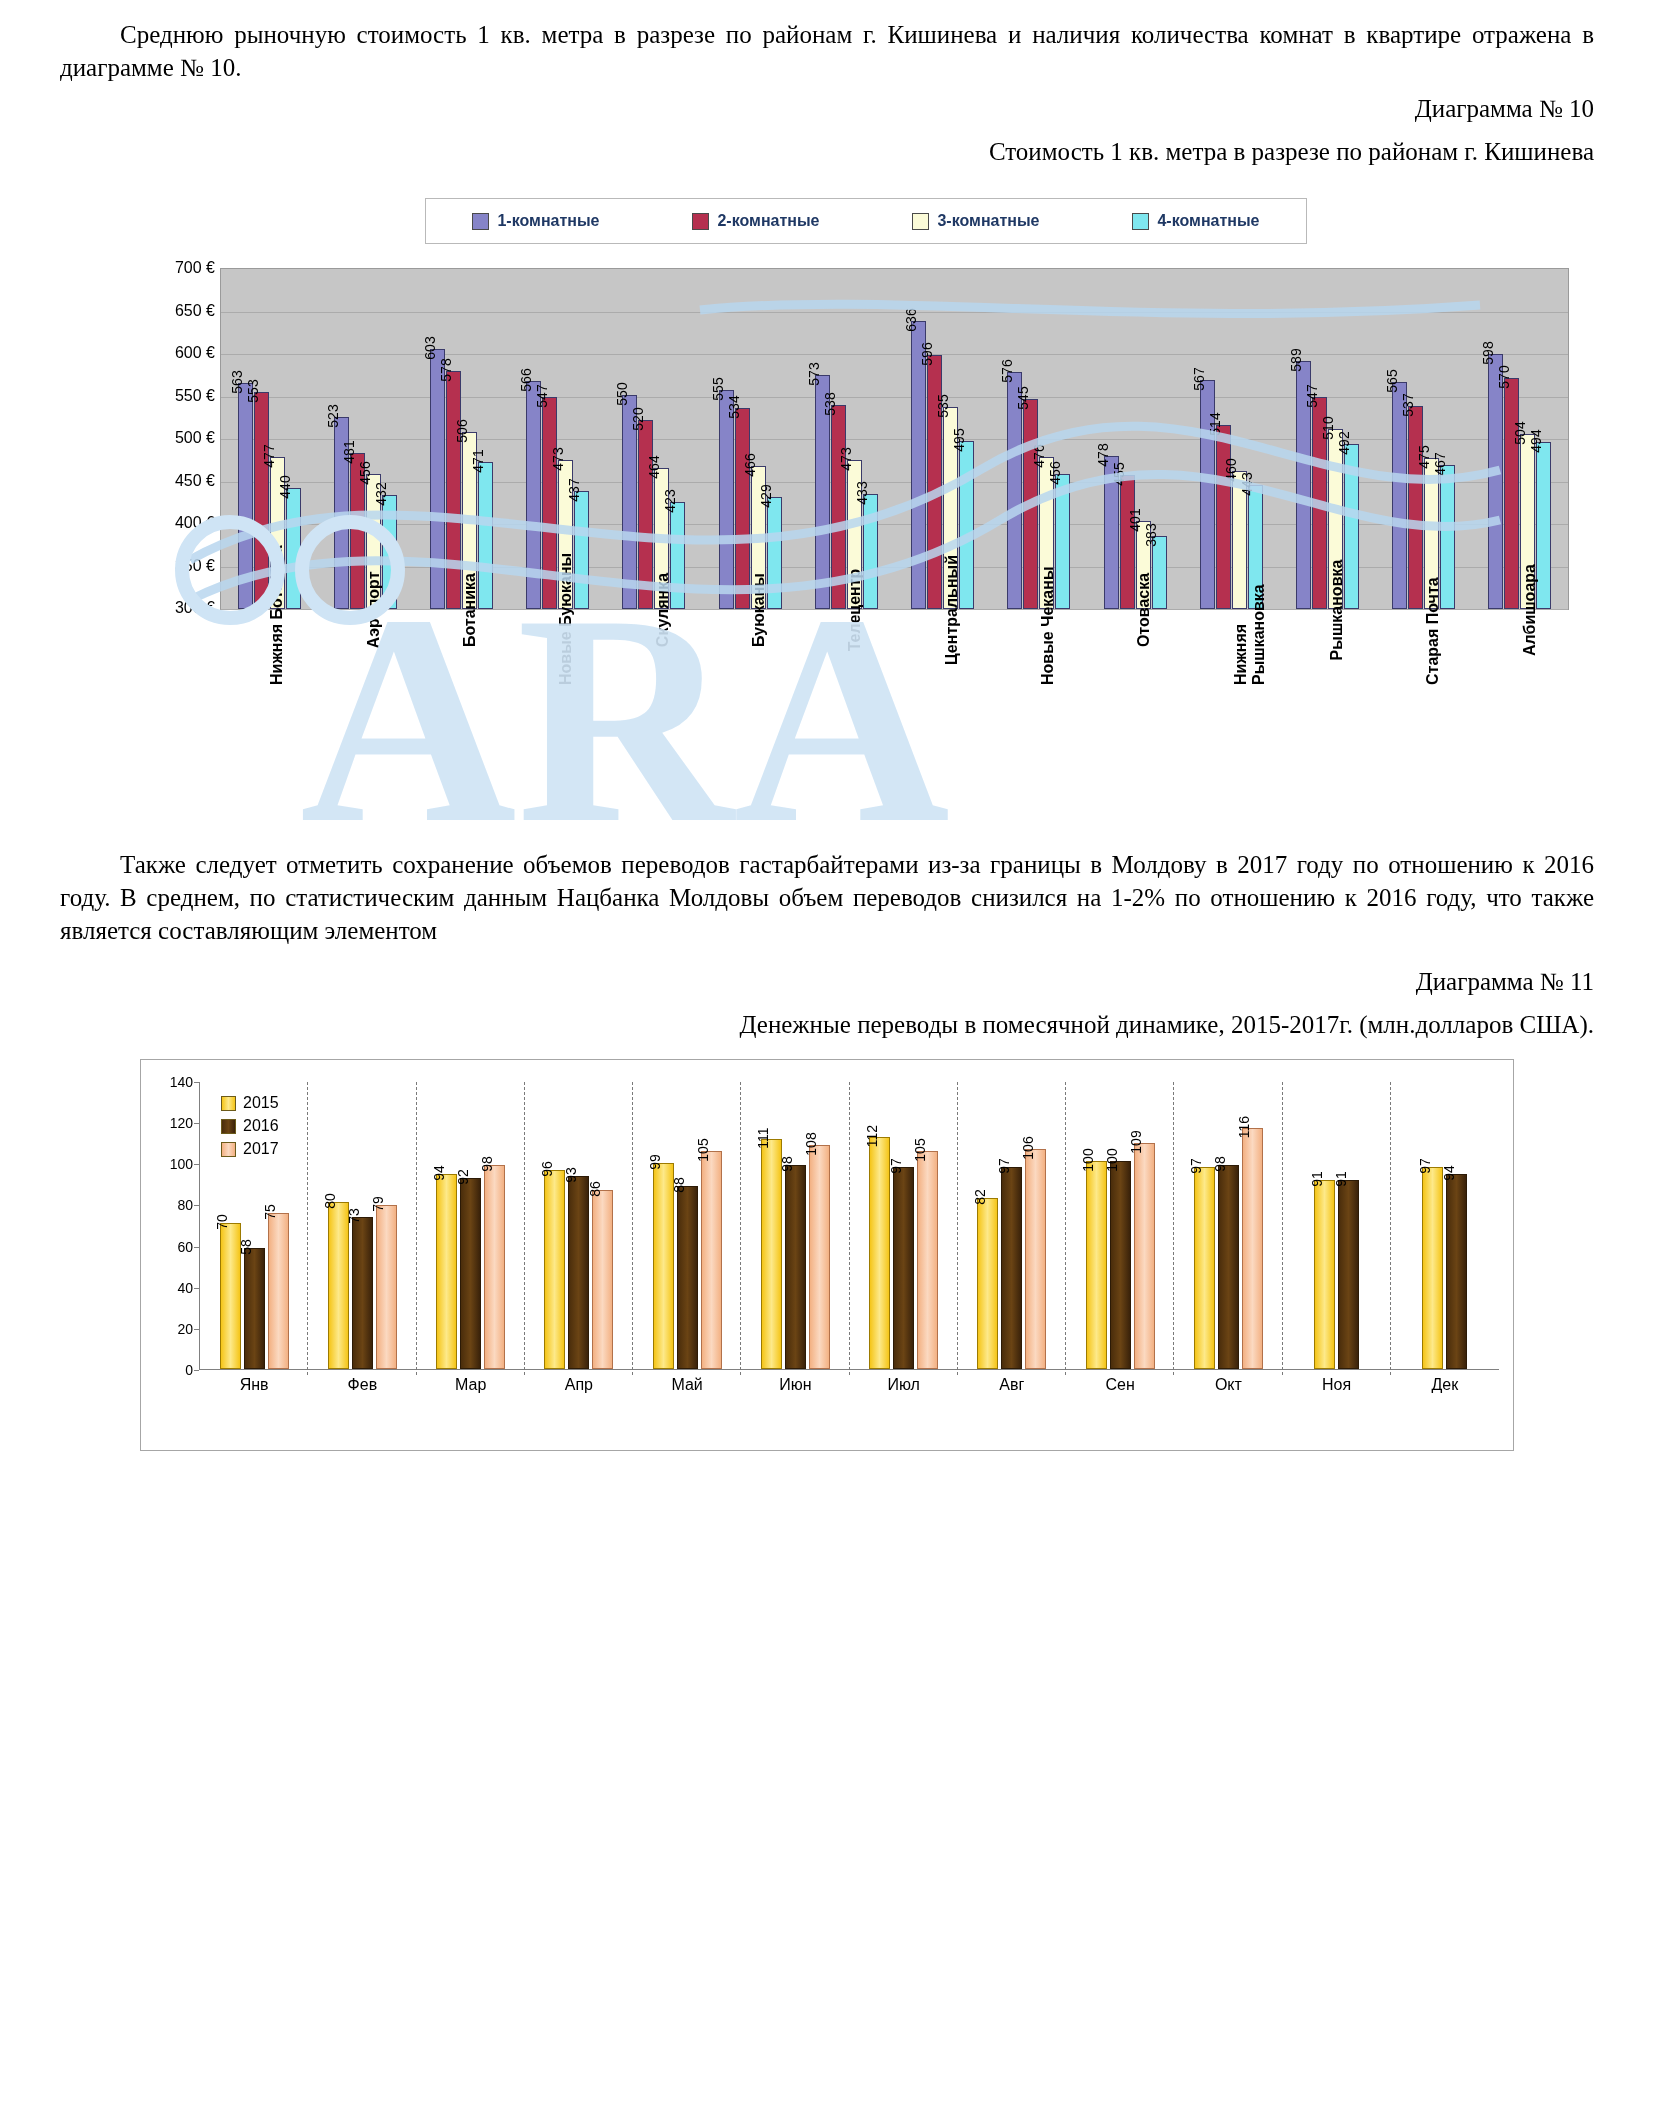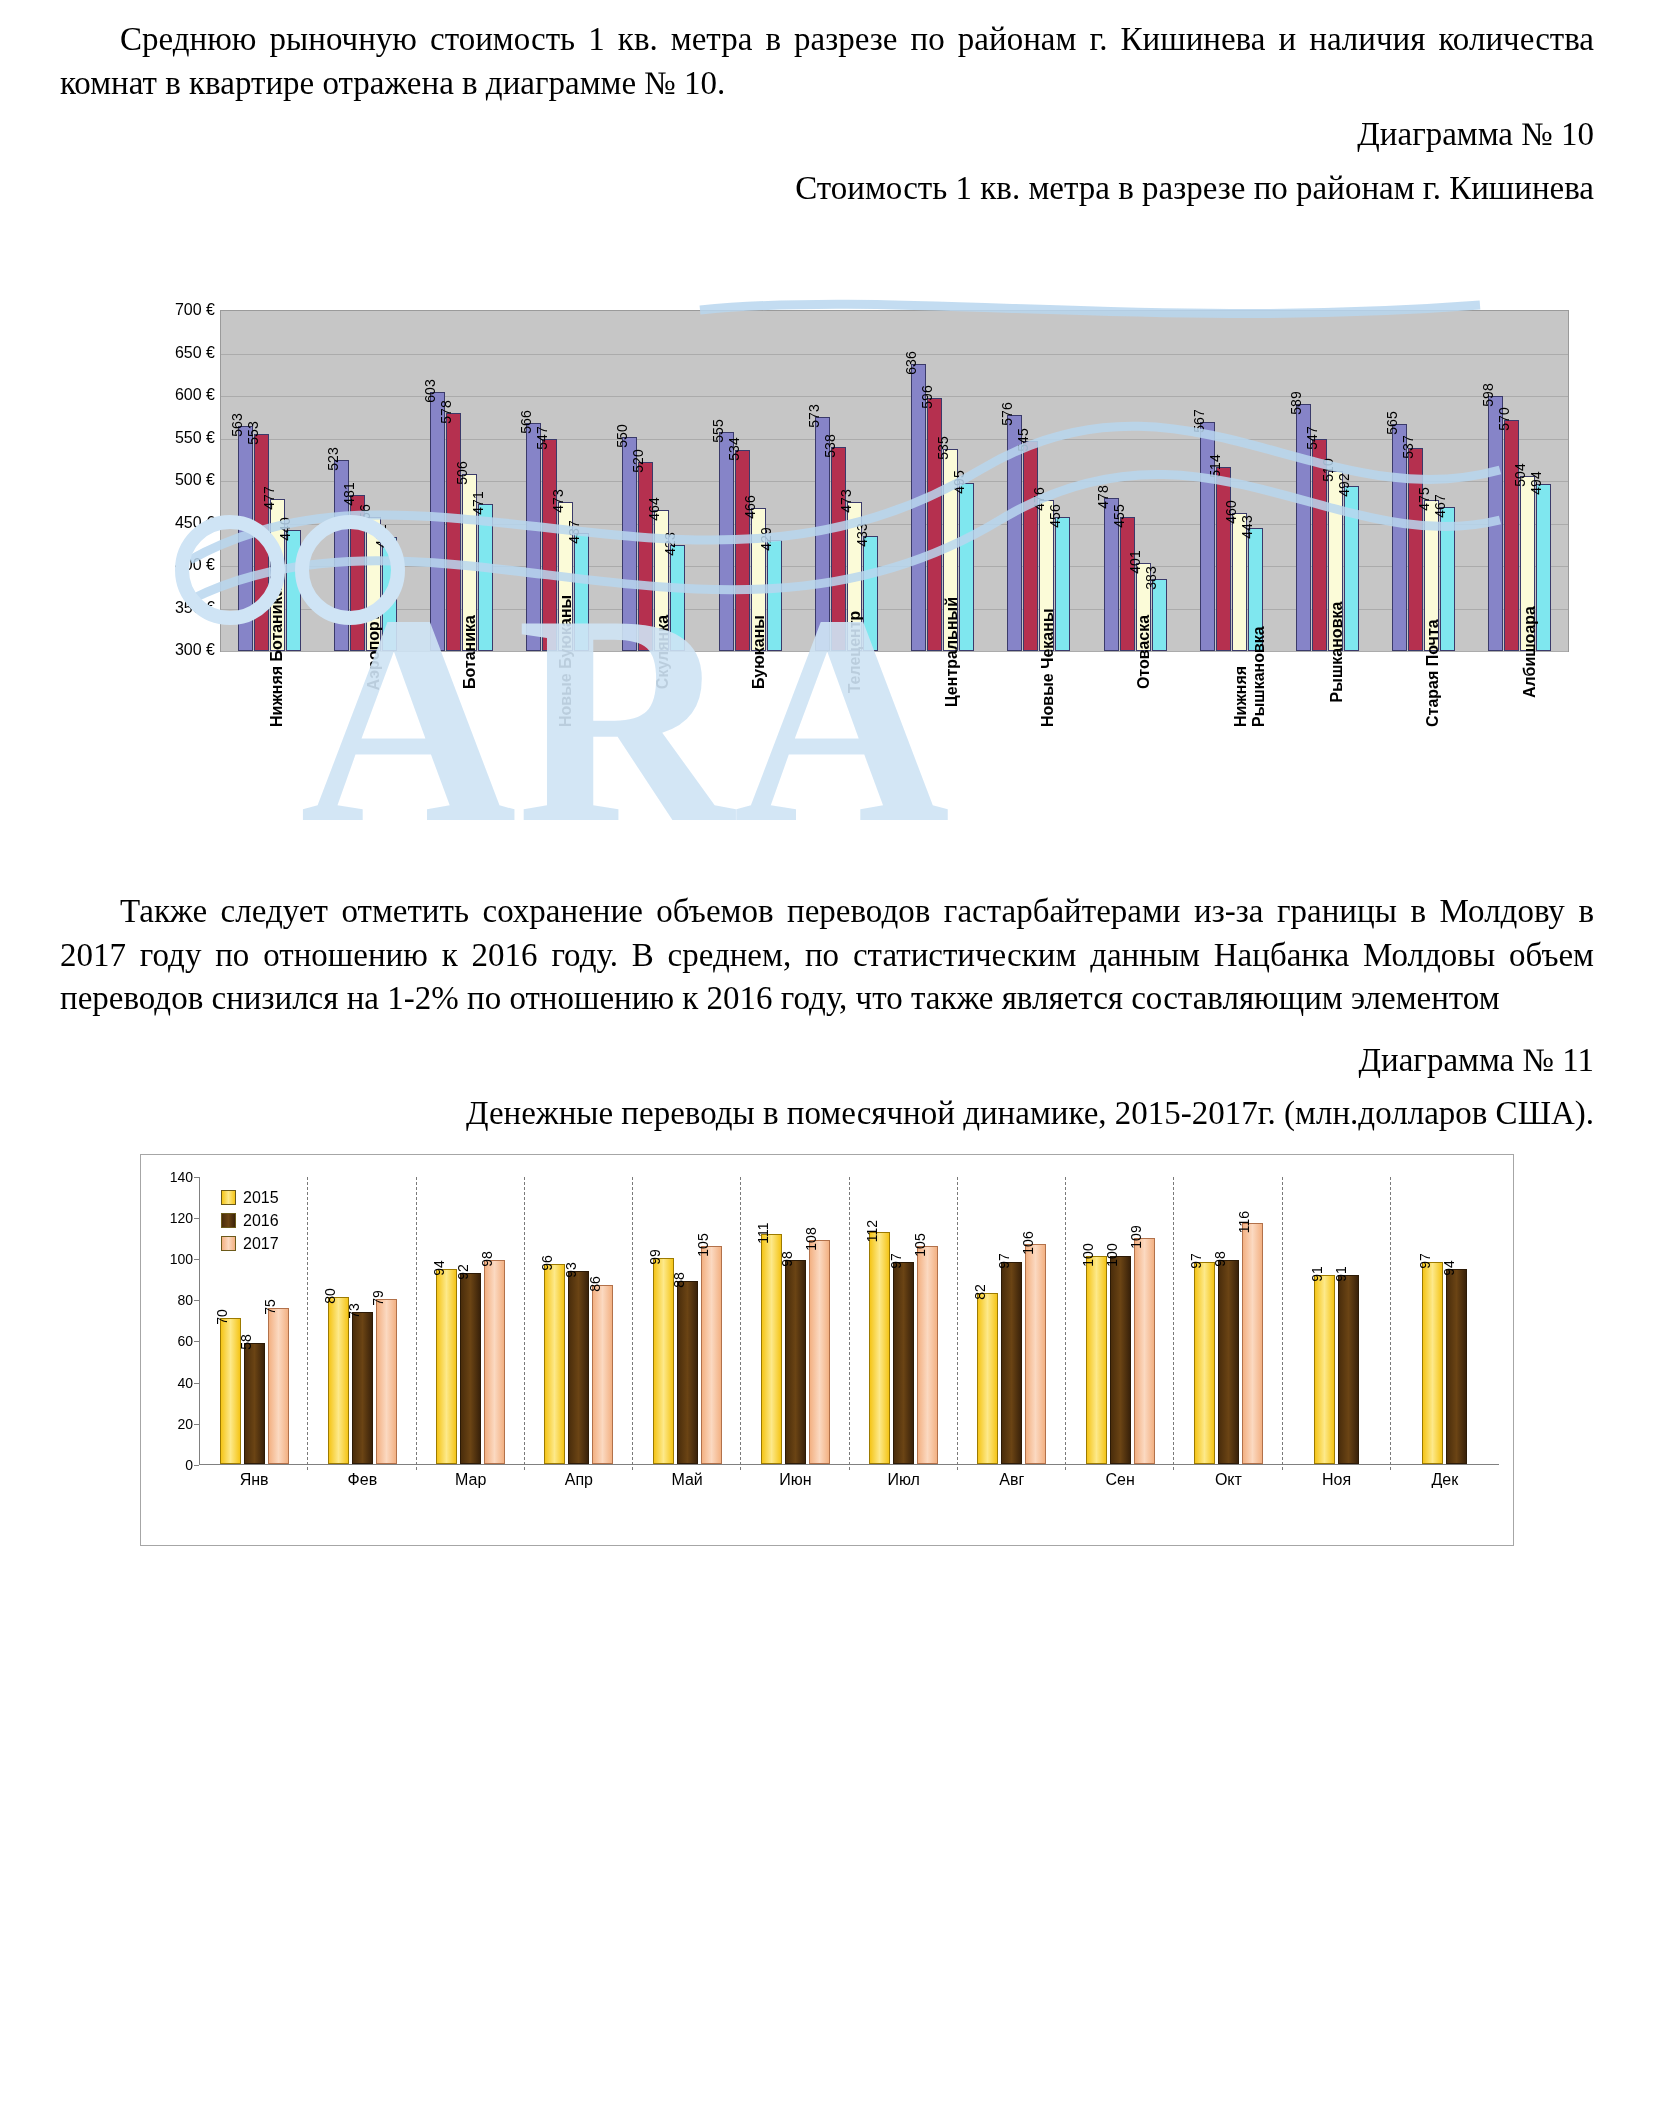--- a/index.html
+++ b/index.html
@@ -6,21 +6,21 @@
   body{
     width:1654px; height:2111px;
     background:#ffffff;
     font-family:"Liberation Serif", serif;
     color:#000;
     position:relative;
     overflow:hidden;
   }
   .page{ position:relative; width:1654px; height:2111px; padding:0; box-sizing:border-box;}
   .para{
-    font-size:33px; line-height:1.32; text-align:justify;
+    font-size:25px; line-height:1.32; text-align:justify;
     margin:0 60px 0 60px;
   }
   .para.indent{ text-indent:60px; }
   .right{ text-align:right; }
   .center{ text-align:right; }
 
   
   .chart1-wrap{
     position:relative;
     margin:40px 55px 0 55px;
@@ -130,20 +130,38 @@
 <body>
 
 <div class="page">
 
   <div style="height:18px"></div>
   <p class="para indent">Среднюю рыночную стоимость 1 кв. метра в разрезе по районам г. Кишинева и наличия количества комнат в квартире отражена в диаграмме № 10.</p>
   <p class="para right" style="margin-top:8px;">Диаграмма № 10</p>
   <p class="para center" style="margin-top:10px;">Стоимость 1 кв. метра в разрезе по районам г. Кишинева</p>
 
   <div class="chart1-wrap">
+    <div class="legend1">
+      <div class="li">
+          <span class="sw" style="background:#8684c8"></span>
+          <span>1-комнатные</span>
+        </div>
+      <div class="li">
+          <span class="sw" style="background:#b5304f"></span>
+          <span>2-комнатные</span>
+        </div>
+      <div class="li">
+          <span class="sw" style="background:#fbfbd8"></span>
+          <span>3-комнатные</span>
+        </div>
+      <div class="li">
+          <span class="sw" style="background:#7fe7ef"></span>
+          <span>4-комнатные</span>
+        </div>
+    </div>
 
     <div id="c1-yticks">
         <div class="ylab1" style="top: 60px; text-align: right;">700 €</div>
         <div class="ylab1" style="top: 102.5px;">650 €</div>
         <div class="ylab1" style="top: 145px;">600 €</div>
         <div class="ylab1" style="top: 187.5px;">550 €</div>
         <div class="ylab1" style="top: 230px;">500 €</div>
         <div class="ylab1" style="top: 272.5px;">450 €</div>
         <div class="ylab1" style="top: 315px;">400 €</div>
         <div class="ylab1" style="top: 357.5px;">350 €</div>

